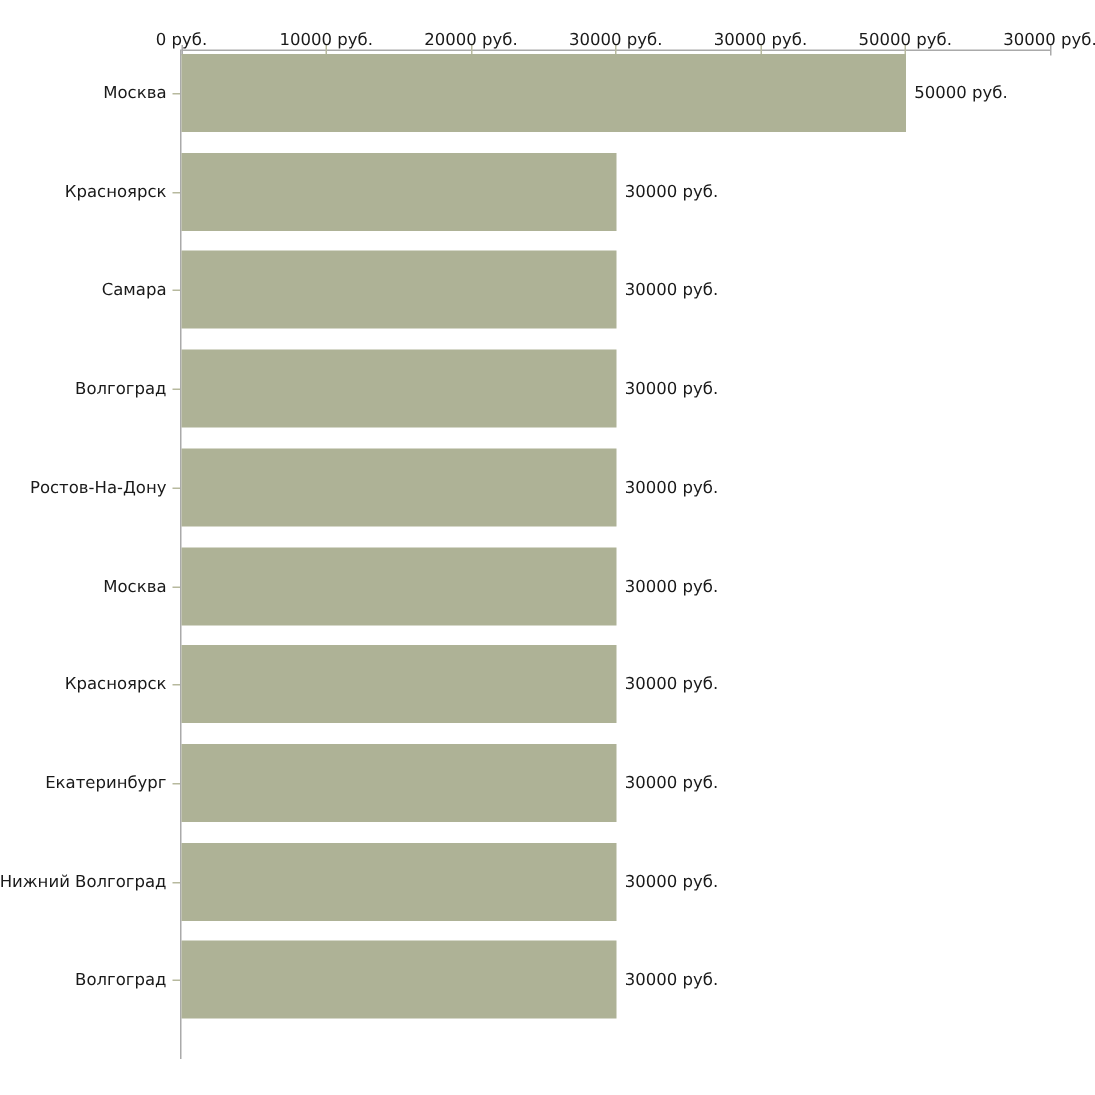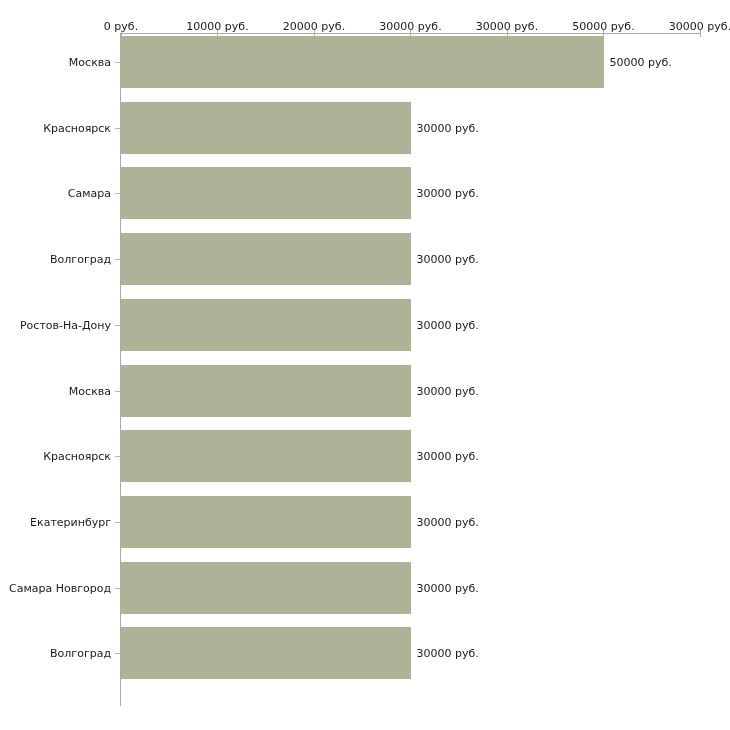--- a/index.html
+++ b/index.html
@@ -154,21 +154,21 @@
       <div class="ytick" style="top: 456px;"></div>
       <div class="ycat-label-wrap" style="top: 456.2px; height: 0px;">
         <div class="ycat-label" style="top: 0px;">Красноярск</div>
       </div>
       <div class="ytick" style="top: 522px;"></div>
       <div class="ycat-label-wrap" style="top: 521.9px; height: 0px;">
         <div class="ycat-label" style="top: 0px;">Екатеринбург</div>
       </div>
       <div class="ytick" style="top: 588px;"></div>
       <div class="ycat-label-wrap" style="top: 587.6px; height: 0px;">
-        <div class="ycat-label" style="top: 0px;">Самара Новгород</div>
+        <div class="ycat-label" style="top: 0px;">Нижний Волгоград</div>
       </div>
       <div class="ytick" style="top: 653px;"></div>
       <div class="ycat-label-wrap" style="top: 653.3px; height: 0px;">
         <div class="ycat-label" style="top: 0px;">Волгоград</div>
       </div>
     </div>
 
   <div id="bars-layer">
       <div class="bar" title="Москва: 50000 руб." style="top: 36px; height: 52px; width: 482.5px; background: rgb(174, 178, 150);"></div>
       <div class="bar-value" style="left: 609.5px; top: 62px;">50000 руб.</div>

